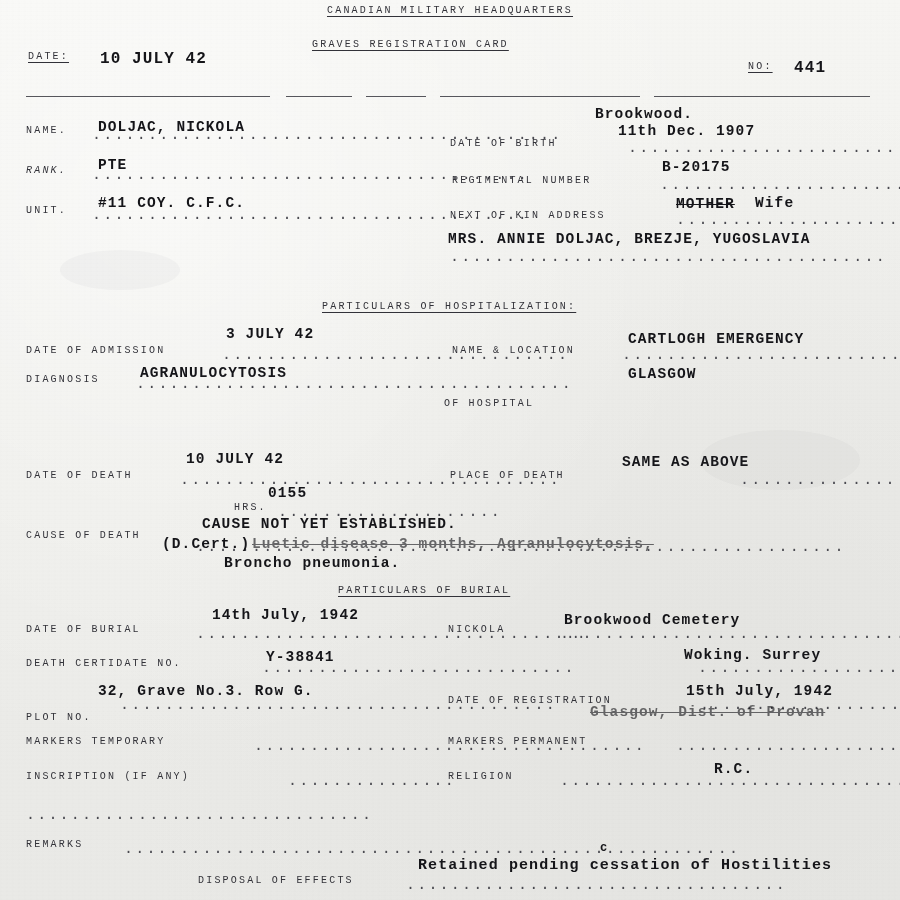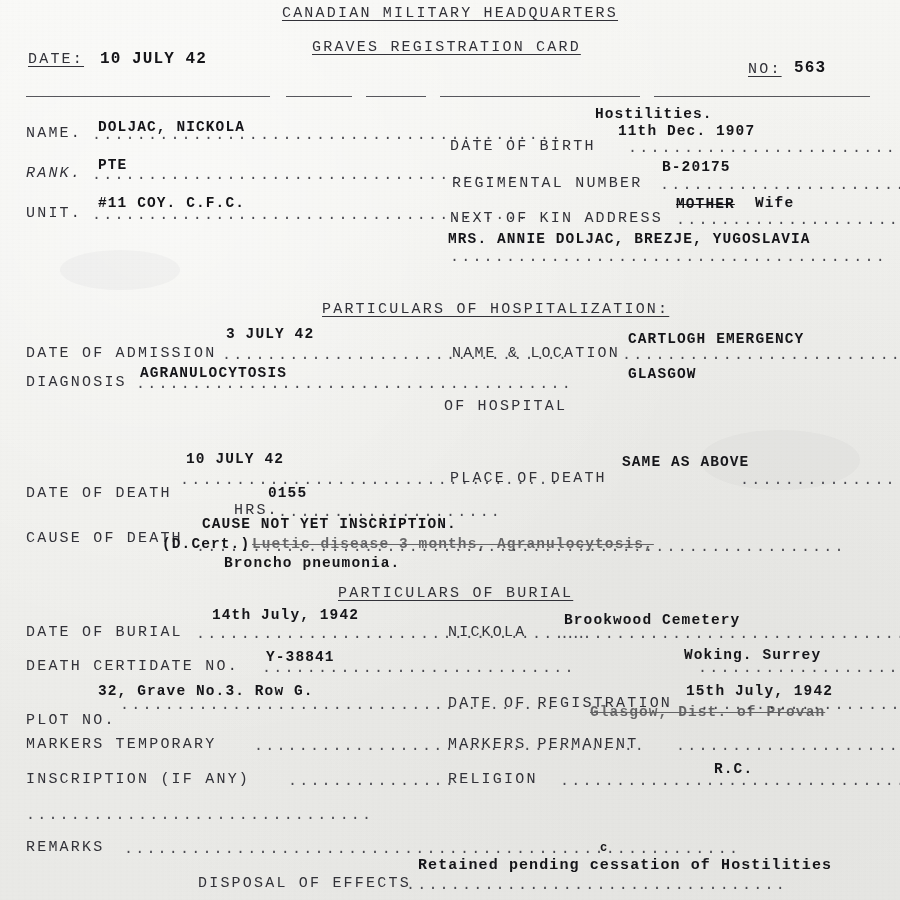--- a/index.html
+++ b/index.html
@@ -36,21 +36,21 @@
   }
   .txt {
     position: absolute;
     white-space: pre;
     letter-spacing: .5px;
     line-height: 1;
   }
   
   .form {
     color: #32323a;
-    font-size: 15px;
+    font-size: 10px;
     letter-spacing: 2.2px;
     font-weight: 400;
   }
   .form.u { text-decoration: underline; text-underline-offset: 3px; }
   .center { text-align: center; }
   
   .typed {
     color: #15151a;
     font-size: 14.5px;
     font-weight: bold;
@@ -83,35 +83,35 @@
 
 <div id="card">
 
   <div class="txt form u center" style="left:0; top:6px; width:900px;">CANADIAN MILITARY HEADQUARTERS</div>
   <div class="txt form u" style="left:312px; top:40px;">GRAVES REGISTRATION CARD</div>
 
   <div class="txt form u" style="left:28px; top:52px;">DATE:</div>
   <div class="txt typed" style="left:100px; top:51px; font-size:16px;">10 JULY 42</div>
 
   <div class="txt form u" style="left:748px; top:62px;">NO:</div>
-  <div class="txt typed" style="left:794px; top:60px; font-size:16px;">563</div>
+  <div class="txt typed" style="left:794px; top:60px; font-size:16px;">441</div>
 
   <div class="rule" style="left:26px; top:96px; width:244px;"></div>
   <div class="rule" style="left:286px; top:96px; width:66px;"></div>
   <div class="rule" style="left:366px; top:96px; width:60px;"></div>
   <div class="rule" style="left:440px; top:96px; width:200px;"></div>
   <div class="rule" style="left:654px; top:96px; width:216px;"></div>
 
   <div class="txt form" style="left:26px; top:126px;">NAME.</div>
   <div class="txt dots" style="left:92px; top:128px;">..........................................</div>
   <div class="txt typed" style="left:98px; top:120px;">DOLJAC, NICKOLA</div>
 
   <div class="txt form" style="left:450px; top:139px;">DATE OF BIRTH</div>
   <div class="txt dots" style="left:628px; top:141px;">............................</div>
-  <div class="txt typed" style="left:595px; top:107px;">Hostilities.</div>
+  <div class="txt typed" style="left:595px; top:107px;">Brookwood.</div>
   <div class="txt typed" style="left:618px; top:124px;">11th Dec. 1907</div>
 
   <div class="txt form" style="left:26px; top:166px;font-style:italic;">RANK.</div>
   <div class="txt dots" style="left:92px; top:168px;">.......................................</div>
   <div class="txt typed" style="left:98px; top:158px;">PTE</div>
 
   <div class="txt form" style="left:452px; top:176px;">REGIMENTAL NUMBER</div>
   <div class="txt dots" style="left:660px; top:178px;">........................</div>
   <div class="txt typed" style="left:662px; top:160px;">B-20175</div>
 
@@ -137,35 +137,35 @@
   <div class="txt typed" style="left:628px; top:332px;">CARTLOGH EMERGENCY</div>
 
   <div class="txt form" style="left:26px; top:375px;">DIAGNOSIS</div>
   <div class="txt dots" style="left:136px; top:377px;">.......................................</div>
   <div class="txt typed" style="left:140px; top:366px;">AGRANULOCYTOSIS</div>
 
   <div class="txt form" style="left:444px; top:373px;margin-top:26px;">OF HOSPITAL</div>
   <div class="txt typed" style="left:628px; top:367px;">GLASGOW</div>
 
 
-  <div class="txt form" style="left:26px; top:471px;margin-top:15px;">DATE OF DEATH</div>
+  <div class="txt form" style="left:26px; top:471px;">DATE OF DEATH</div>
   <div class="txt dots" style="left:180px; top:473px;">..................................</div>
   <div class="txt typed" style="left:186px; top:452px;">10 JULY 42</div>
 
   <div class="txt typed" style="left:268px; top:486px;">0155</div>
   <div class="txt form" style="left:234px; top:503px;">HRS.</div>
   <div class="txt dots" style="left:278px; top:505px;">....................</div>
 
   <div class="txt form" style="left:450px; top:471px;">PLACE OF DEATH</div>
   <div class="txt dots" style="left:740px; top:473px;">...........................</div>
   <div class="txt typed" style="left:622px; top:455px;">SAME AS ABOVE</div>
 
   <div class="txt form" style="left:26px; top:531px;">CAUSE OF DEATH</div>
   <div class="txt dots" style="left:196px; top:540px;">..........................................................</div>
-  <div class="txt typed" style="left:202px; top:517px;">CAUSE NOT YET INSCRIPTION.</div>
+  <div class="txt typed" style="left:202px; top:517px;">CAUSE NOT YET ESTABLISHED.</div>
   <div class="txt typed" style="left:162px; top:537px;">(D.Cert.)</div>
   <div class="txt typed strike faint" style="left:252px; top:537px;">Luetic disease 3 months, Agranulocytosis,</div>
   <div class="txt typed" style="left:224px; top:556px;">Broncho pneumonia.</div>
 
   <div class="txt form u" style="left:338px; top:586px;">PARTICULARS OF BURIAL</div>
 
   <div class="txt form" style="left:26px; top:625px;">DATE OF BURIAL</div>
   <div class="txt dots" style="left:196px; top:627px;">...................................</div>
   <div class="txt typed" style="left:212px; top:608px;">14th July, 1942</div>
 

